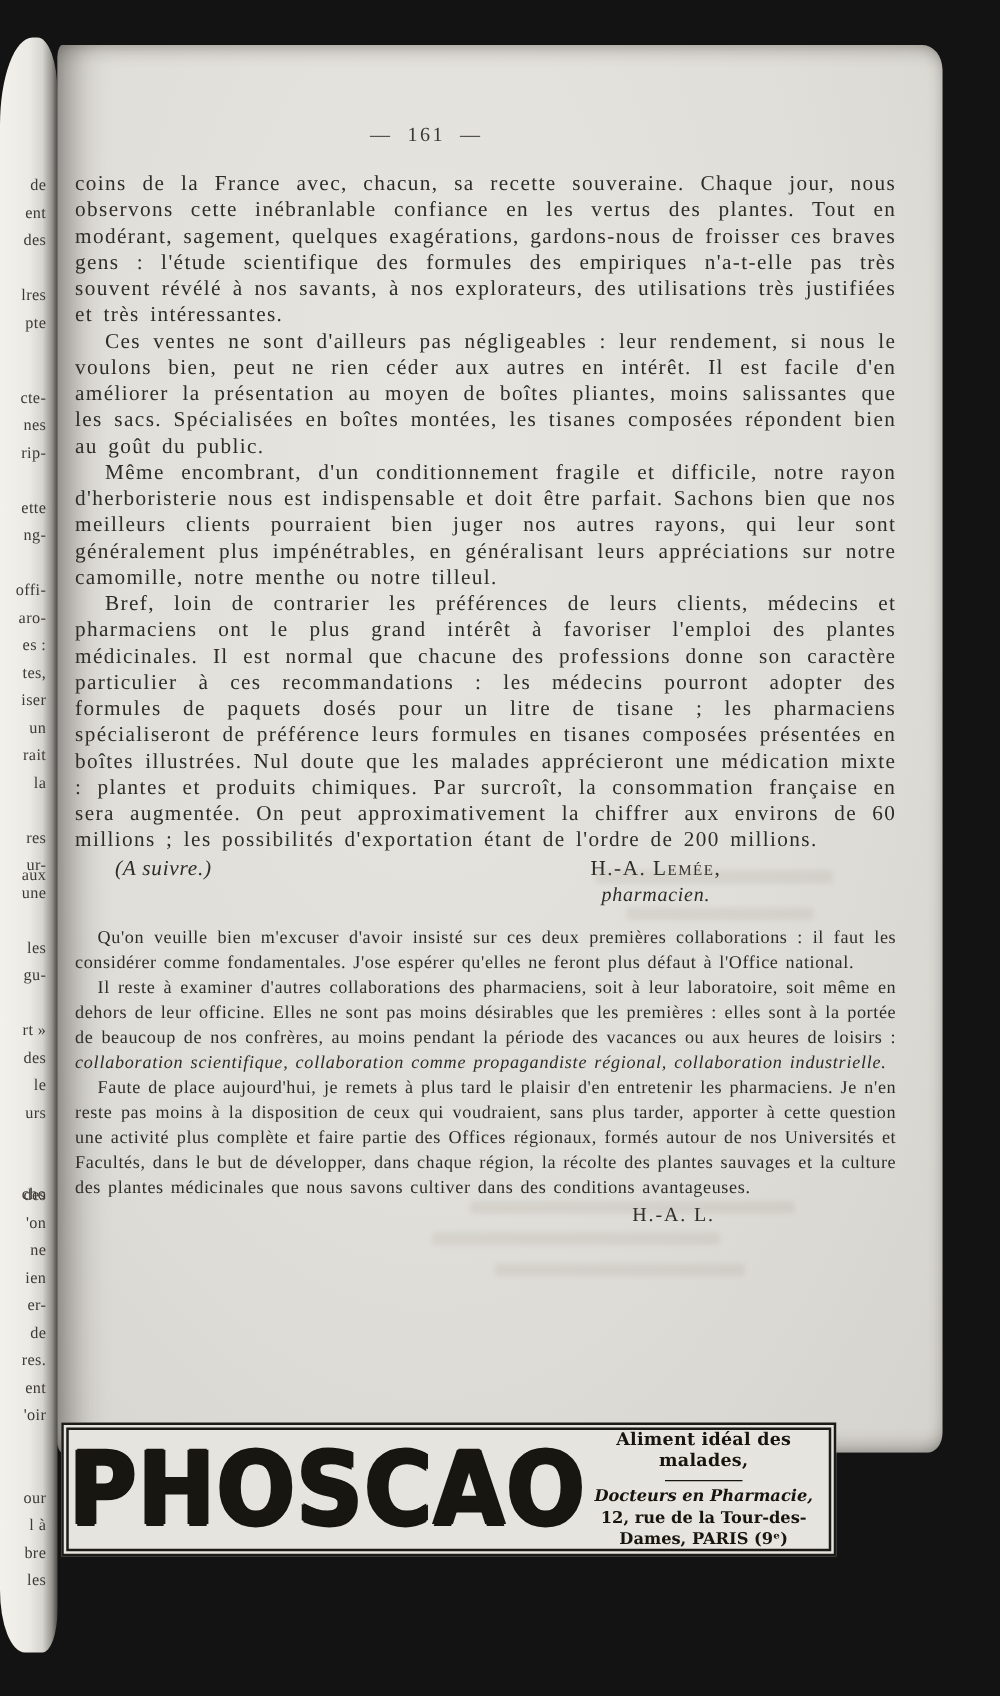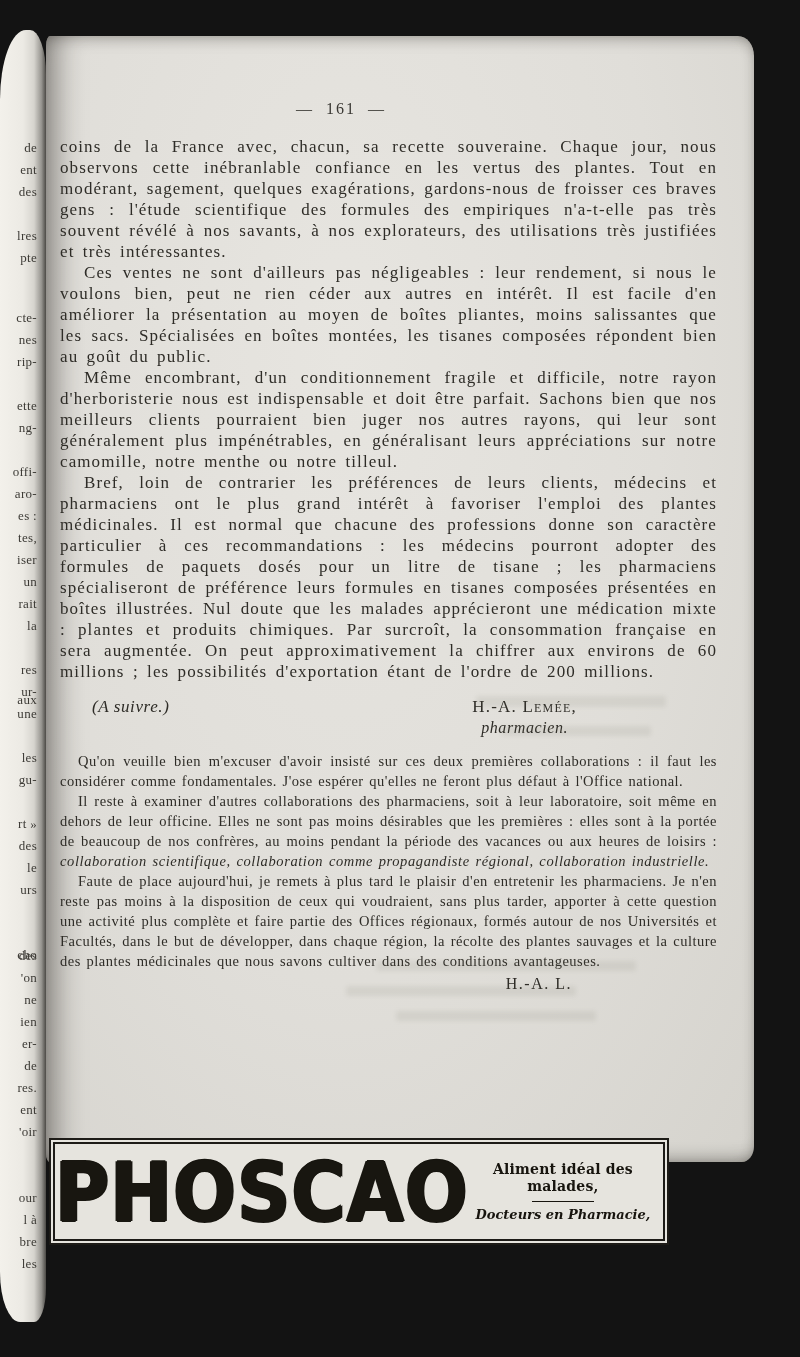--- a/index.html
+++ b/index.html
@@ -51,21 +51,21 @@
   }
   .body p.main{
     margin:0;
     font:17px/21px "Liberation Serif","DejaVu Serif",serif;
     text-align:justify;text-indent:24px;
     letter-spacing:1.1px;word-spacing:3px;
   }
   .body p.p-first{text-indent:0;}
 
   .sig-row{
-    display:flex;align-items:flex-start;margin-top:14px;
+    display:flex;align-items:flex-start;margin-top:2px;
     font:17px/21px "Liberation Serif",serif;letter-spacing:.6px;justify-content:center;
   }
   .a-suivre{font-style:italic;padding-left:32px;}
   .sig-block{margin-left:auto;margin-right:140px;text-align:center;}
   .sig-name{font-variant:small-caps;letter-spacing:1.2px;}
   .sig-title{font-style:italic;font-size:16px;line-height:20px;}
 
   .ps{margin-top:13px;}
   .ps p{
     margin:0;
@@ -183,20 +183,21 @@
         <div class="initials">H.-A. L.</div>
       </div>
 
       <div class="ad-outer">
         <div class="ad-inner">
           <div class="ad-brand">PHOSCAO</div>
           <div class="ad-text">
             <div class="ad-l1">Aliment idéal des malades,</div>
             <hr class="ad-rule">
             <div class="ad-role">Docteurs en Pharmacie,</div>
+            <div class="ad-addr">12, rue de la Tour-des-Dames, PARIS (9ᵉ)</div>
           </div>
         </div>
       </div>
 
     </div>
 
     <div class="smudge" style="left:430px;top:660px;width:190px;height:11px;"></div>
     <div class="smudge" style="left:455px;top:690px;width:150px;height:10px;"></div>
     <div class="smudge" style="left:330px;top:925px;width:260px;height:10px;"></div>
     <div class="smudge" style="left:300px;top:950px;width:230px;height:10px;"></div>

